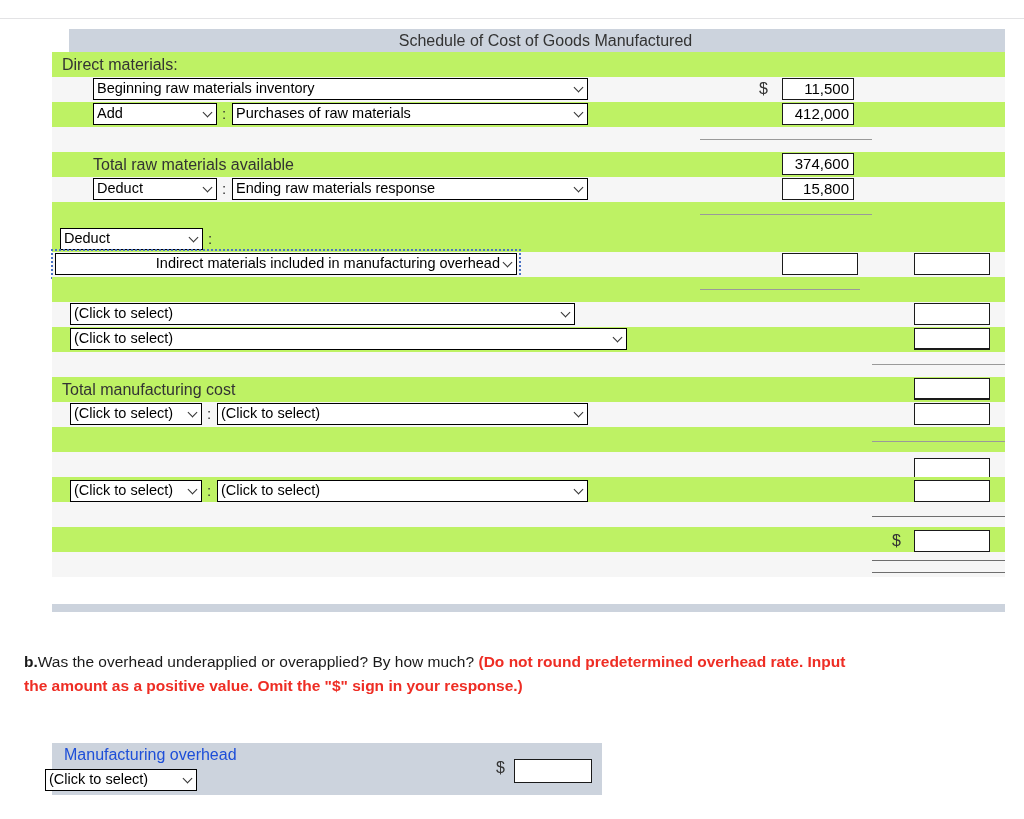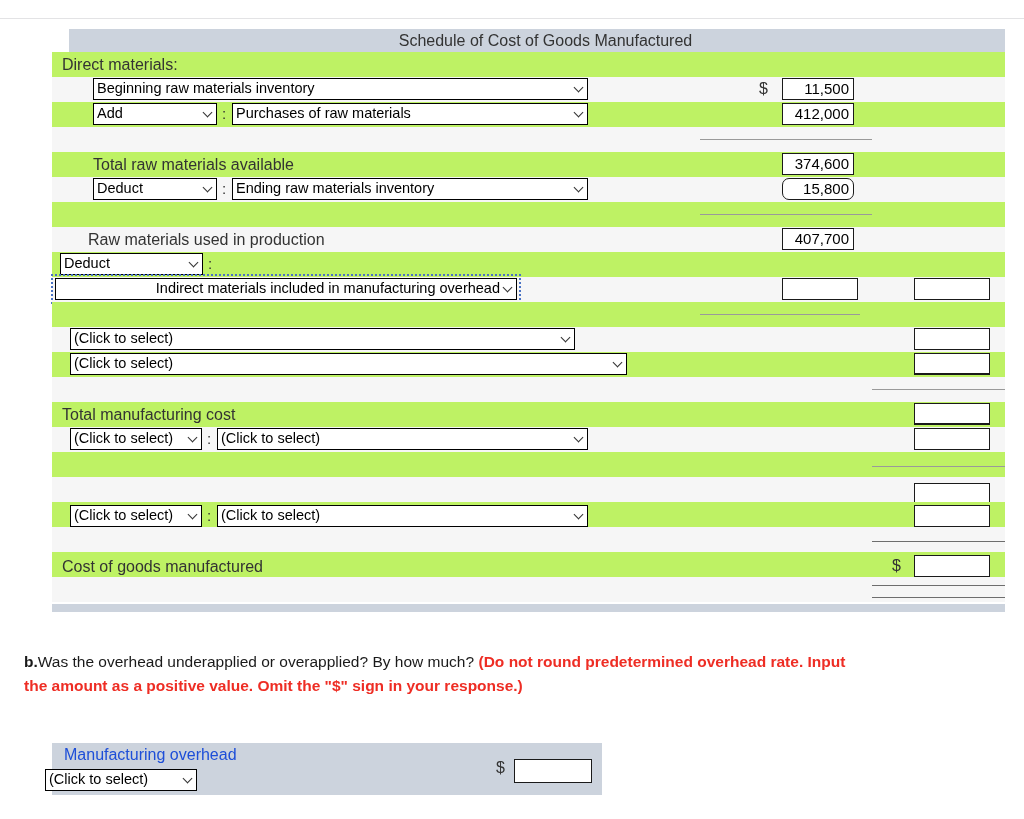--- a/index.html
+++ b/index.html
@@ -120,34 +120,30 @@
     <div class="box" style="left:730px;top:1px;width:72px;">374,600</div>
   </div>
 
   <div class="row alt">
     <div class="sel" style="left:41px;top:1px;width:124px;">
       <span>Deduct</span>
       <span class="cv"></span>
     </div>
     <div class="colon" style="left:170px;top:1px;">:</div>
     <div class="sel" style="left:180px;top:1px;width:356px;">
-      <span>Ending raw materials inventory</span>
-      <span class="cv"></span>
-    </div>
-    <div class="box" style="left:730px;top:1px;width:72px;border-radius:7px;">15,800</div>
+      <span>Ending raw materials response</span>
+      <span class="cv"></span>
+    </div>
+    <div class="box" style="left:730px;top:1px;width:72px;">15,800</div>
   </div>
 
   <div class="row">
     <div class="rule" style="left:648px;top:12px;width:172px;"></div>
   </div>
 
-  <div class="row alt">
-    <div class="lbl" style="left:36px;">Raw materials used in production</div>
-    <div class="box" style="left:730px;top:1px;width:72px;">407,700</div>
-  </div>
 
   <div class="row">
     <div class="sel" style="left:8px;top:1px;width:143px;">
       <span>Deduct</span>
       <span class="cv"></span>
     </div>
     <div class="colon" style="left:156px;top:1px;">:</div>
   </div>
 
   <div class="row alt">
@@ -220,21 +216,20 @@
       <span class="cv"></span>
     </div>
     <div class="box" style="left:862px;top:3px;width:76px;"></div>
   </div>
 
   <div class="row alt">
     <div class="rule dark" style="left:820px;top:14px;width:133px;"></div>
   </div>
 
   <div class="row">
-    <div class="lbl" style="left:10px;top:2px;">Cost of goods manufactured</div>
     <div class="dollar" style="left:840px;top:3px;">$</div>
     <div class="box" style="left:862px;top:3px;width:76px;"></div>
   </div>
 
   <div class="row alt">
     <div class="rule dark" style="left:820px;top:8px;width:133px;"></div>
     <div class="rule dark" style="left:820px;top:20px;width:133px;"></div>
   </div>
 
 </div>

